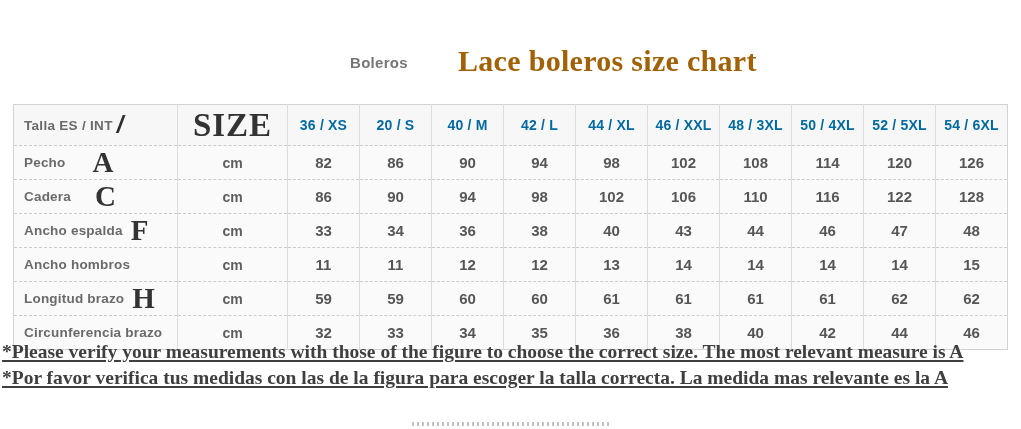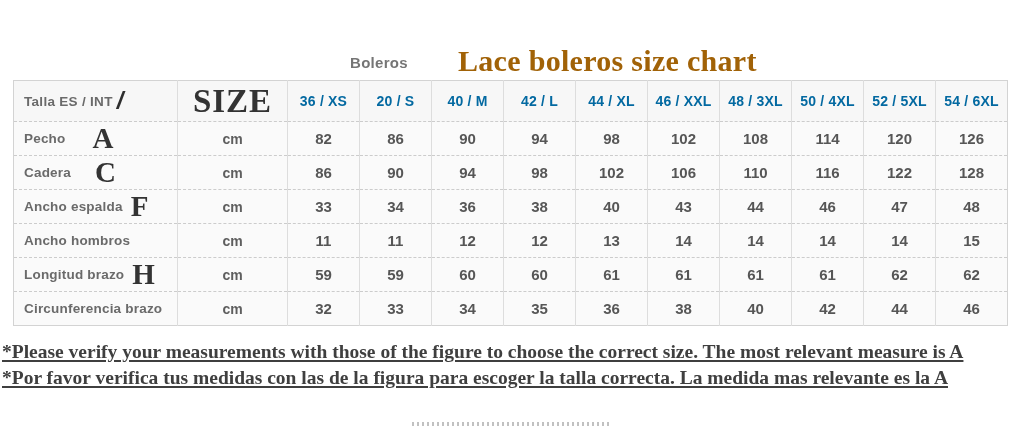--- a/index.html
+++ b/index.html
@@ -15,21 +15,21 @@
     font-family:"Liberation Sans", sans-serif;
     font-size:15px;font-weight:bold;color:#757575;letter-spacing:.3px;
   }
   .page-title{
     position:absolute;left:430px;top:0;
     font-family:"Liberation Serif", serif;
     font-size:30px;font-weight:600;color:#a16207;letter-spacing:.3px;margin-left:28px;
   }
   
   table.size-chart{
-    position:absolute;left:13px;top:80px;width:995px;
+    position:absolute;left:13px;top:104px;width:995px;
     border-collapse:collapse;table-layout:fixed;
     background:#fafafa;
     border:1px solid #d3d3d3;
   }
   .size-chart td, .size-chart th{
     padding:0;vertical-align:middle;text-align:center;
     border-left:1px solid #dddddd;
     background:#fafafa;
   }
   .size-chart td:first-child, .size-chart th:first-child{border-left:none;}

